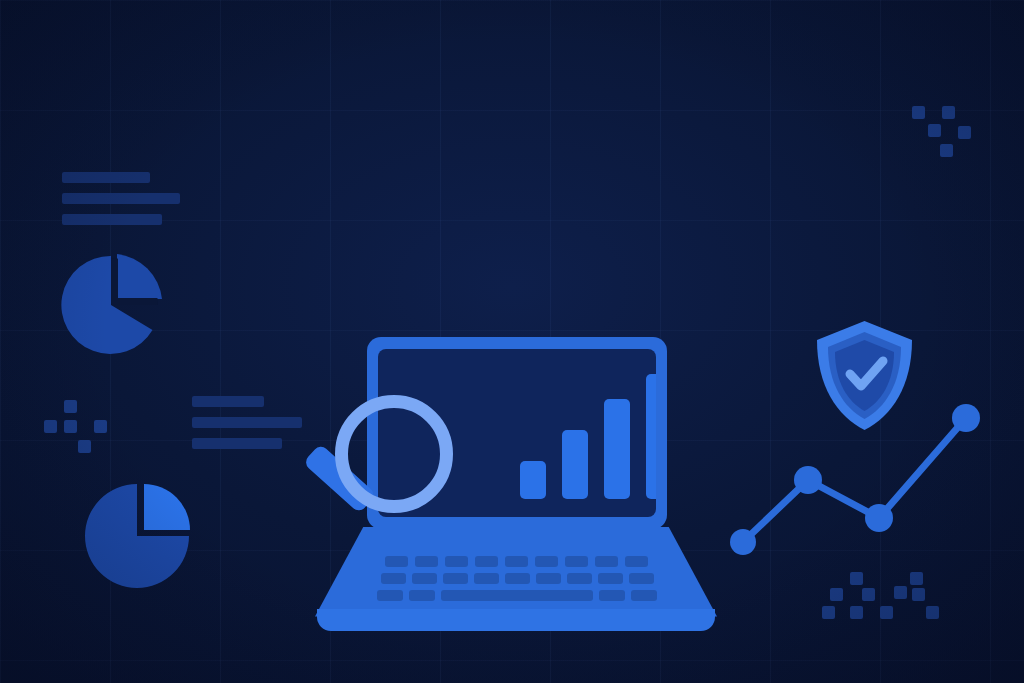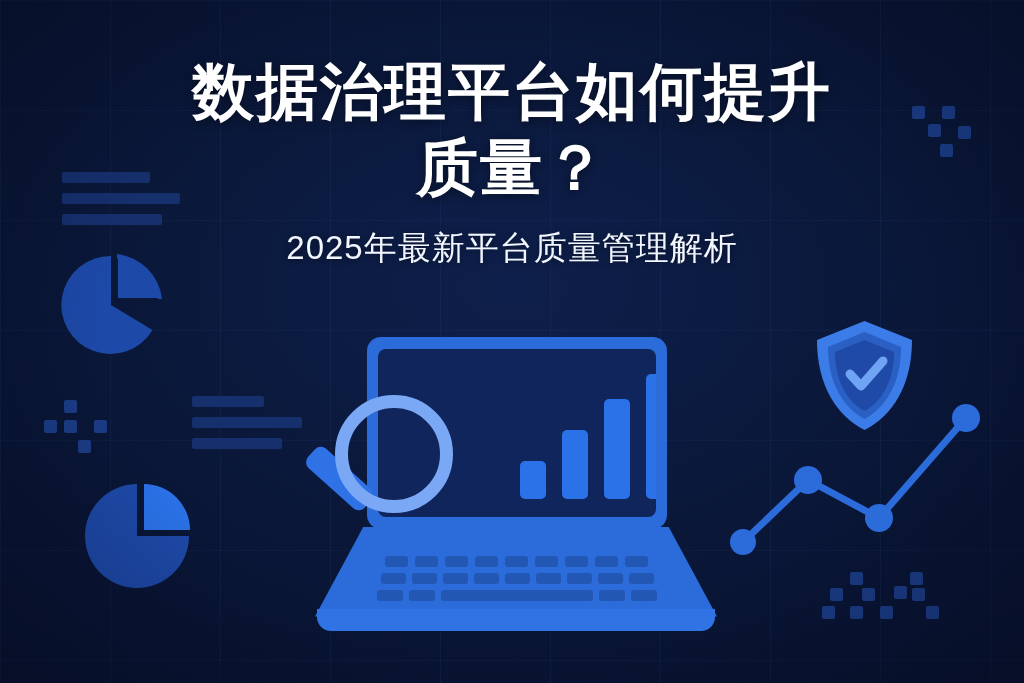--- a/index.html
+++ b/index.html
@@ -321,20 +321,15 @@
     <div class="key" style="left:126px; top:253px; width:152px;"></div>
     <div class="key" style="left:284px; top:253px; width:26px;"></div>
     <div class="key" style="left:316px; top:253px; width:26px;"></div>
   </div>
 
   <div class="magnifier">
     <div class="mag-handle"></div>
     <div class="mag-ring"></div>
   </div>
 
-  <div class="headline-block">
-    <div class="title-line">数据治理平台如何提升</div>
-    <div class="title-line line2">质量？</div>
-    <div class="subtitle">2025年最新平台质量管理解析</div>
-  </div>
 
   <div class="vignette"></div>
 </div>
 
 </body></html>

